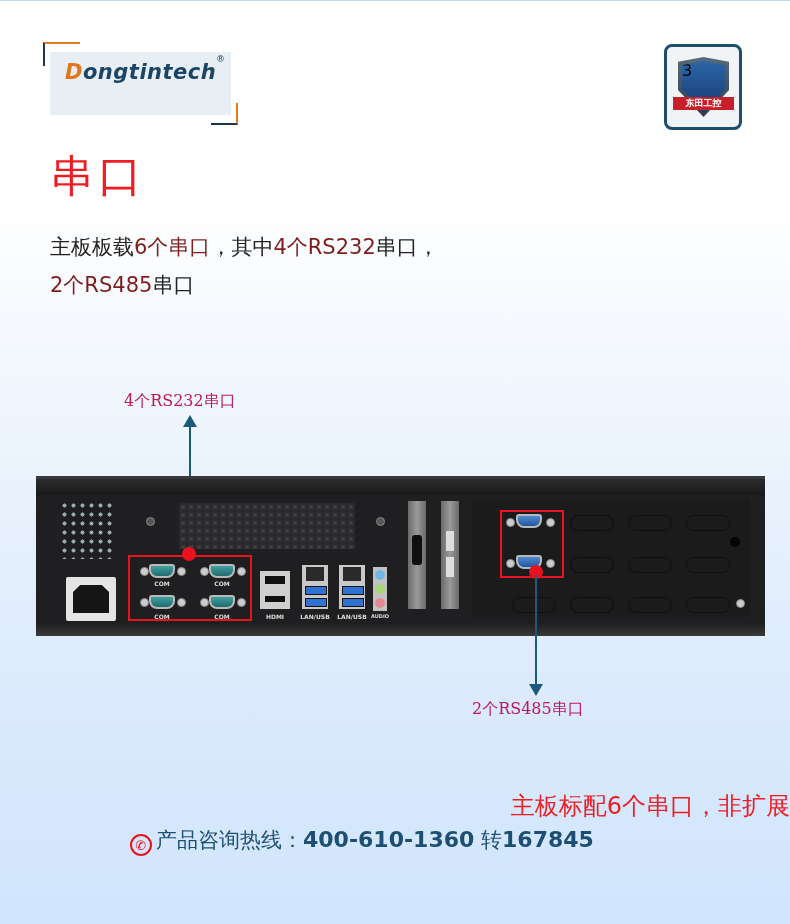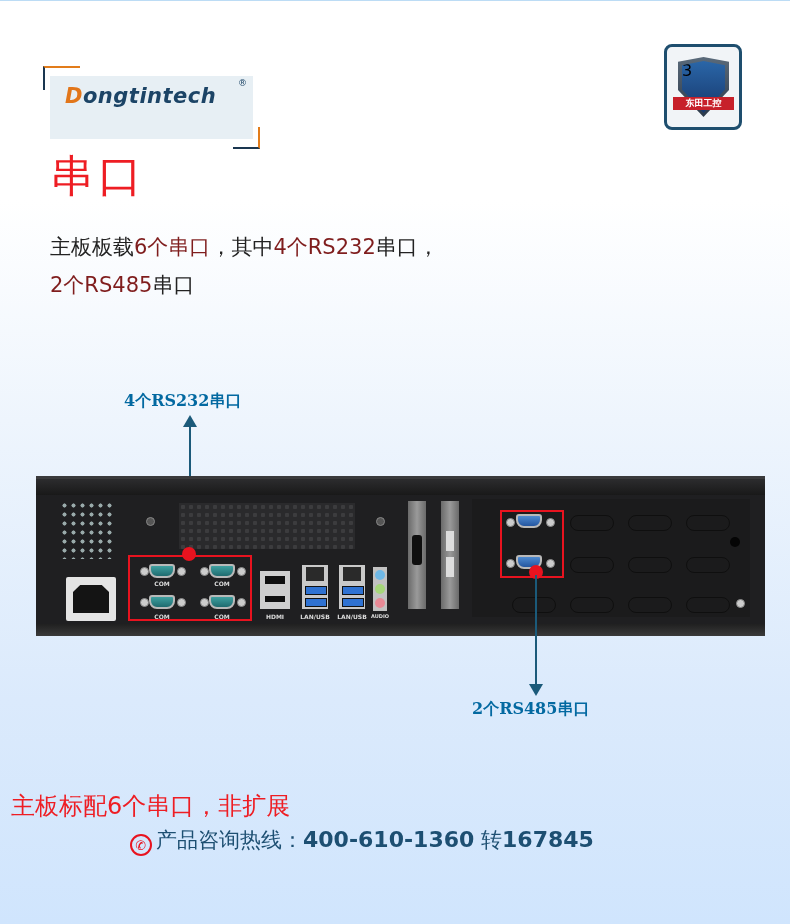--- a/index.html
+++ b/index.html
@@ -2,42 +2,42 @@
 <html><head>
 <meta charset="utf-8">
 <style>
   html,body{margin:0;padding:0;}
   body{width:790px;height:924px;overflow:hidden;position:relative;
     font-family:"DejaVu Sans","Liberation Sans",sans-serif;
     background:linear-gradient(to bottom,#ffffff 0px,#ffffff 200px,#eef5fd 420px,#dbeafc 700px,#d0e5fd 924px);}
   .topline{position:absolute;left:0;top:0;width:790px;height:1px;background:#bcdcf5;}
 
   
-  .logo{position:absolute;left:50px;top:52px;width:203px;height:63px;background:#e7eff4;margin-top:24px;}
+  .logo{position:absolute;left:50px;top:52px;width:181px;height:63px;background:#e7eff4;}
   .logo .c1{position:absolute;left:-7px;top:-10px;width:35px;height:22px;border-left:2px solid #1a3650;border-top:2px solid #e27c1a;}
   .logo .c2{position:absolute;right:-7px;bottom:-10px;width:25px;height:20px;border-right:2px solid #e27c1a;border-bottom:2px solid #1a3650;}
   .logo .brand{position:absolute;left:15px;top:8px;font-family:"DejaVu Sans",sans-serif;font-style:italic;font-weight:bold;font-size:21px;color:#1c4466;letter-spacing:0.5px;}
   .logo .brand .d{color:#e2761a;}
   .logo .reg{position:absolute;right:6px;top:2px;font-size:9px;color:#1c4466;}
   .logo .cn{position:absolute;left:0;right:0;top:37px;text-align:center;font-size:16px;font-weight:bold;color:#1f5d8c;}
   .logo .cn .dash{display:inline-block;width:22px;height:2px;background:#1f5d8c;vertical-align:middle;margin:0 6px;}
 
   
   .badge{position:absolute;left:664px;top:44px;width:78px;height:86px;border:3px solid #1e4e6e;border-radius:8px;background:#f1f4f7;box-sizing:border-box;}
   .shield{position:absolute;left:11px;top:10px;width:51px;height:60px;background:linear-gradient(#5a6a7a,#2c3a4a);clip-path:polygon(0 8%,50% 0,100% 8%,100% 55%,50% 100%,0 55%);}
   .shield-inner{position:absolute;left:15px;top:14px;width:43px;height:52px;background:linear-gradient(#2a66a8,#17386c);clip-path:polygon(0 8%,50% 0,100% 8%,100% 55%,50% 100%,0 55%);}
   .ribbon{position:absolute;left:6px;top:50px;width:61px;height:13px;background:#c7202a;color:#fff;font-size:9px;text-align:center;line-height:13px;font-weight:bold;}
 
   
   .title{position:absolute;left:50px;top:150px;font-size:44px;color:#ee1d23;letter-spacing:4px;line-height:52px;}
   .intro{position:absolute;left:50px;top:228px;font-size:21px;color:#222;line-height:38px;}
   .red{color:#7f1d1d;}
 
   
-  .lbl{position:absolute;font-family:"DejaVu Serif","Liberation Serif",serif;font-weight:bold;font-size:16px;color:#0369a1;}
+  .lbl{position:absolute;font-family:"DejaVu Serif","Liberation Serif",serif;font-weight:normal;font-size:16px;color:#be185d;}
   .vline{position:absolute;width:2px;background:#1b5a7a;}
   .arrow-up{position:absolute;width:0;height:0;border-left:7px solid transparent;border-right:7px solid transparent;border-bottom:12px solid #1b5a7a;}
   .arrow-down{position:absolute;width:0;height:0;border-left:7px solid transparent;border-right:7px solid transparent;border-top:12px solid #1b5a7a;}
   .dot{position:absolute;width:14px;height:14px;border-radius:50%;background:#e8131f;}
 
   
   .chassis{position:absolute;left:36px;top:476px;width:729px;height:160px;background:#1f1f21;border-top:3px solid #3a3a3c;box-sizing:border-box;}
   .chassis .lip{position:absolute;left:0;right:0;top:0;height:16px;background:linear-gradient(#2c2c2e,#191919);}
   .chassis .bottom{position:absolute;left:0;right:0;bottom:0;height:12px;background:linear-gradient(#202020,#3a3a3a);}
   .vent{position:absolute;background-image:radial-gradient(circle,#9aa 1.8px,transparent 2.3px);background-size:9px 9px;}
@@ -52,21 +52,21 @@
   .hdmi{position:absolute;left:224px;top:92px;width:30px;height:38px;background:#cfcfcf;}
   .hdmi .p{position:absolute;left:5px;width:20px;height:8px;background:#111;}
   .rj{position:absolute;width:26px;height:44px;background:#c9c9c9;}
   .rj .jack{position:absolute;left:4px;top:2px;width:18px;height:14px;background:#2a2a2a;}
   .rj .usb{position:absolute;left:3px;width:20px;height:7px;background:#2f72d2;border:1px solid #111;}
   .audio{position:absolute;left:337px;top:88px;width:14px;height:44px;background:#c2c2c2;}
   .audio .j{position:absolute;left:2px;width:10px;height:10px;border-radius:50%;}
   .slot{position:absolute;background:linear-gradient(90deg,#6a6a6a,#9a9a9a,#6a6a6a);}
   .blank{position:absolute;width:44px;height:16px;border:1.5px solid #0f0f0f;border-radius:8px;box-sizing:border-box;}
 
-  .note{position:absolute;left:11px;right:0;top:790px;text-align:left;font-size:24px;color:#ee1d23;}
+  .note{position:absolute;left:11px;right:0;top:790px;text-align:right;font-size:24px;color:#ee1d23;}
   .hotline{position:absolute;left:130px;top:826px;font-size:21px;color:#1d4f72;white-space:nowrap;}
   .hotline .phone{display:inline-block;width:22px;height:22px;border:2px solid #e8131f;border-radius:50%;box-sizing:border-box;color:#e8131f;font-size:13px;text-align:center;line-height:19px;vertical-align:-3px;margin-right:4px;font-style:italic;font-weight:bold;}
   .hotline .num{font-weight:bold;font-size:22px;}
 </style>
 </head>
 <body>
 
 <div class="topline"></div>
 
 <div class="logo">

